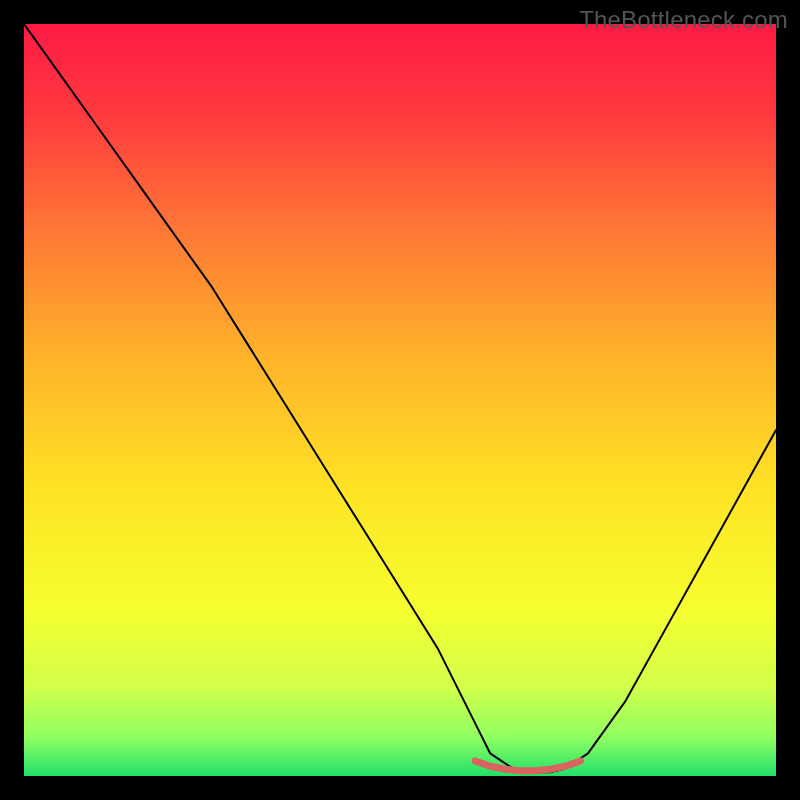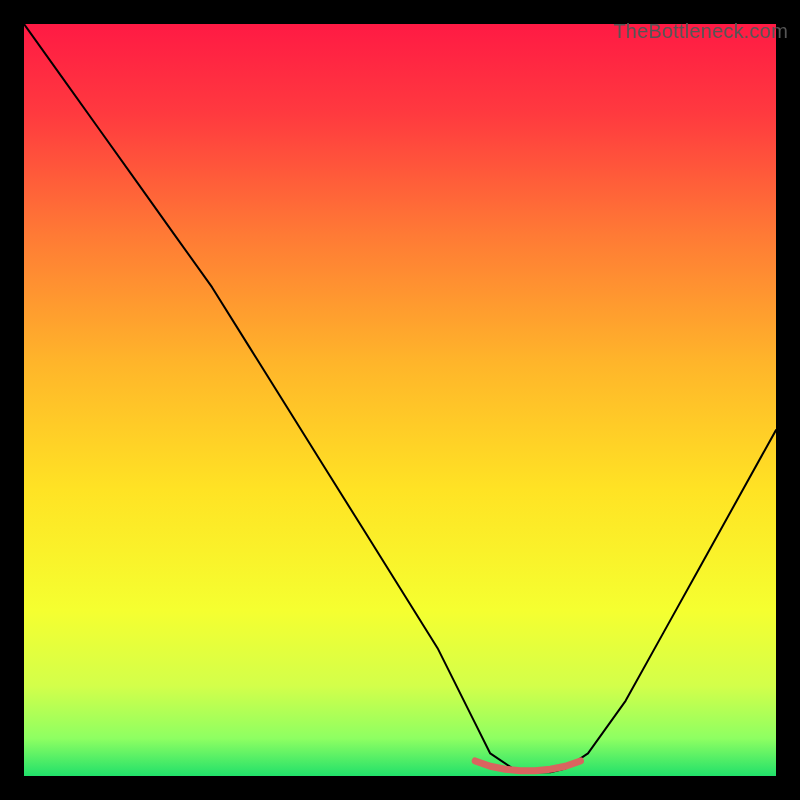--- a/index.html
+++ b/index.html
@@ -6,24 +6,24 @@
   body {
     width: 800px;
     height: 800px;
     background: #000;
     position: relative;
     font-family: Arial, sans-serif;
     overflow: hidden;
   }
   .watermark {
     position: absolute;
-    top: 20px;
+    top: 6px;
     right: 12px;
     color: #555;
-    font-size: 20px;
+    font-size: 24px;
     font-weight: 500;
     z-index: 10;
     letter-spacing: 0.2px;
   }
   .plot-frame {
     position: absolute;
     left: 24px;
     top: 24px;
     width: 752px;
     height: 752px;

